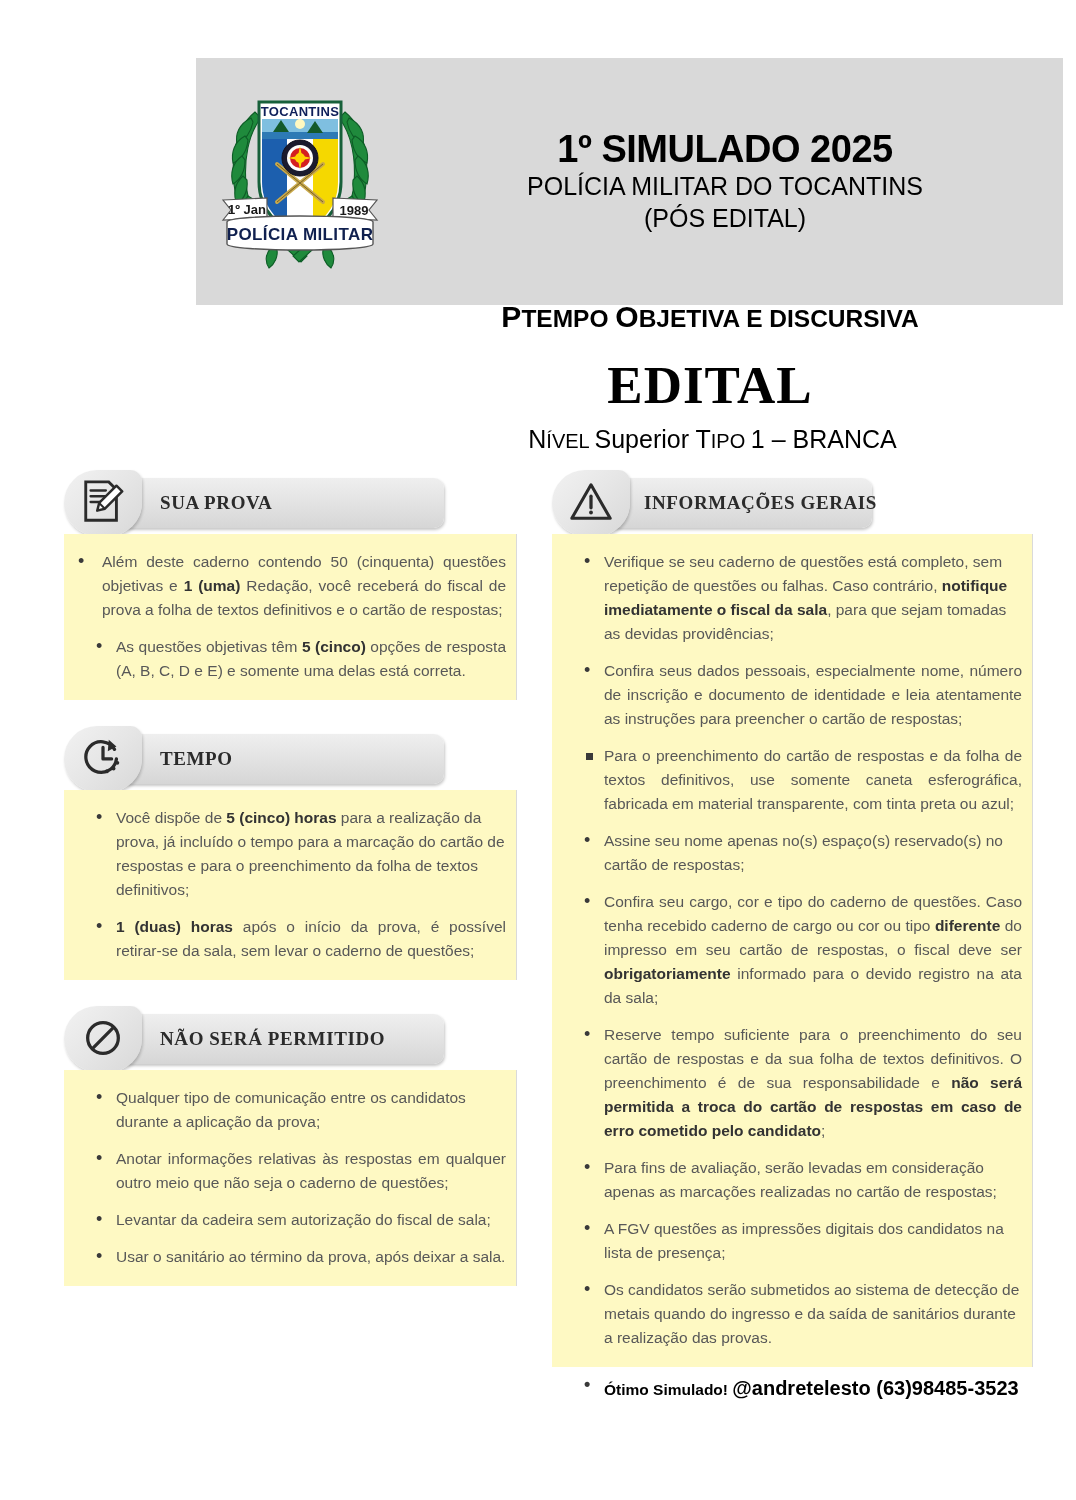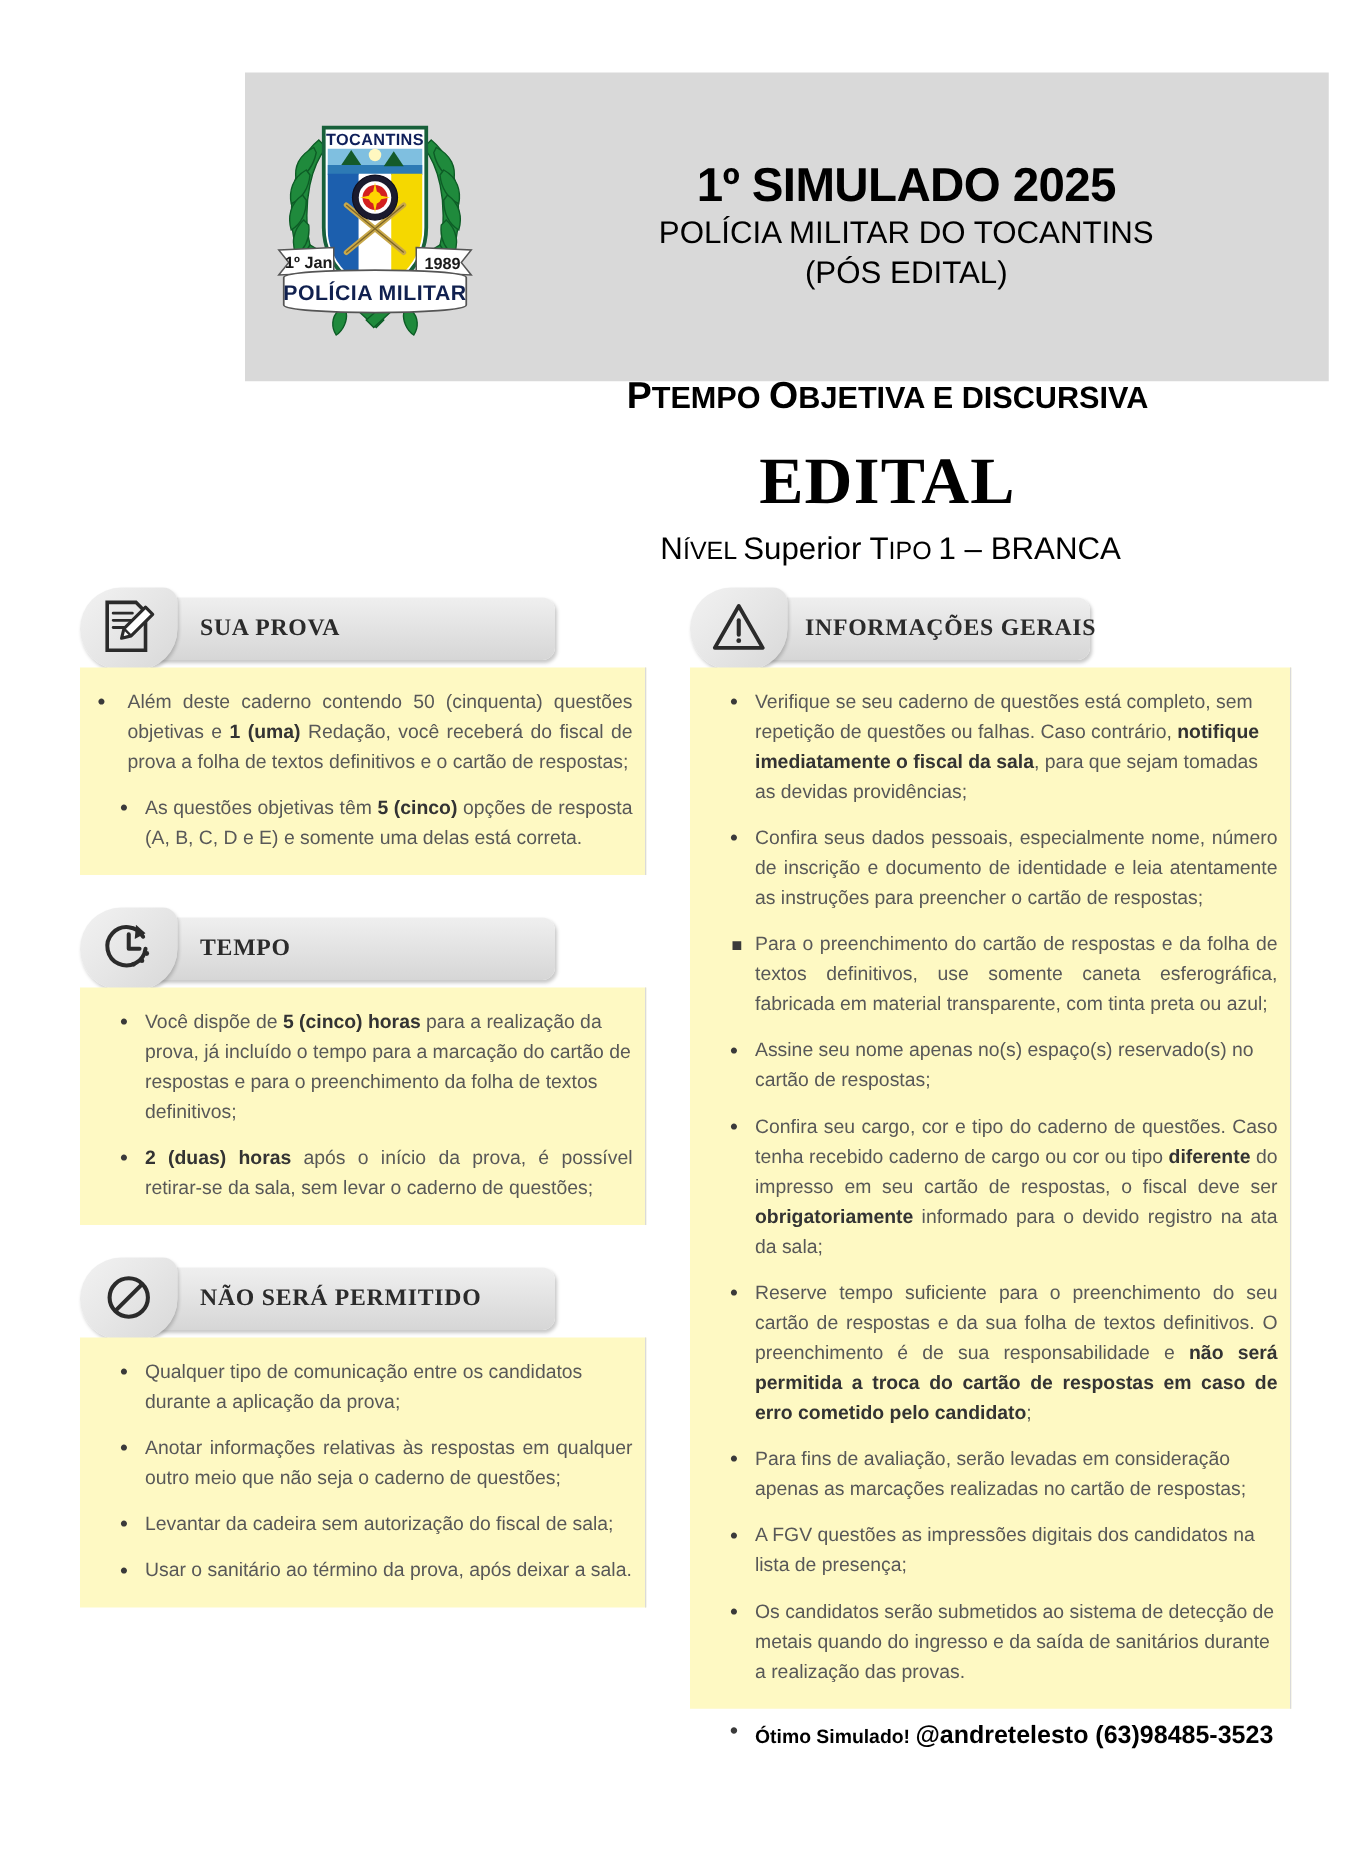--- a/index.html
+++ b/index.html
@@ -353,21 +353,21 @@
           <circle cx="39" cy="30" r="2" fill="#2b2b2b"></circle>
           <circle cx="35" cy="36" r="2" fill="#2b2b2b"></circle>
           <circle cx="28" cy="39" r="2" fill="#2b2b2b"></circle>
         </svg>
       </div>
       <div class="pill-label">TEMPO</div>
     </div>
     <div class="sec-body">
       <ul class="items">
         <li>Você dispõe de <b>5 (cinco) horas</b> para a realização da prova, já incluído o tempo para a marcação do cartão de respostas e para o preenchimento da folha de textos definitivos;</li>
-        <li class="just"><b>2 (duas) horas</b> após o início da prova, é possível retirar-se da sala, sem levar o caderno de questões;</li>
+        <li class="just"><b>1 (duas) horas</b> após o início da prova, é possível retirar-se da sala, sem levar o caderno de questões;</li>
       </ul>
     </div>
   </div>
 
   <div class="sec-gap-md"></div>
 
   <div class="sec">
     <div class="sec-head">
       <div class="pill-bar"></div>
       <div class="pill-knob"></div>

